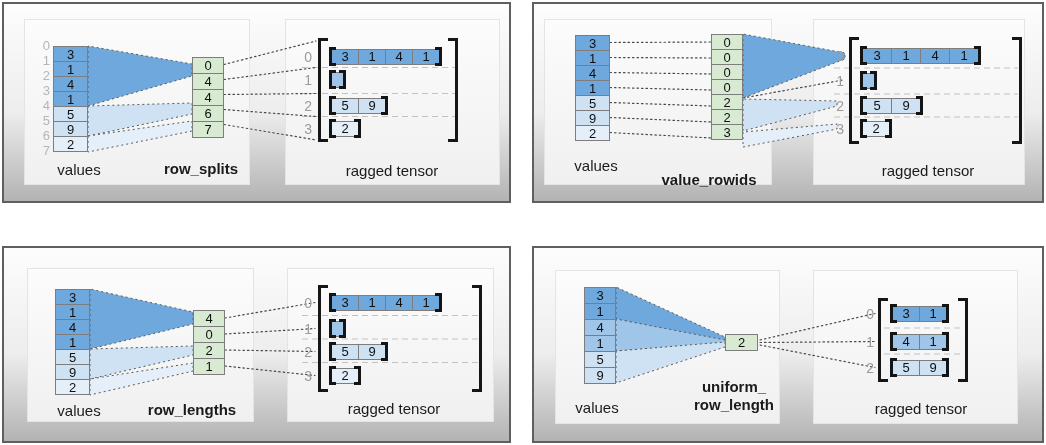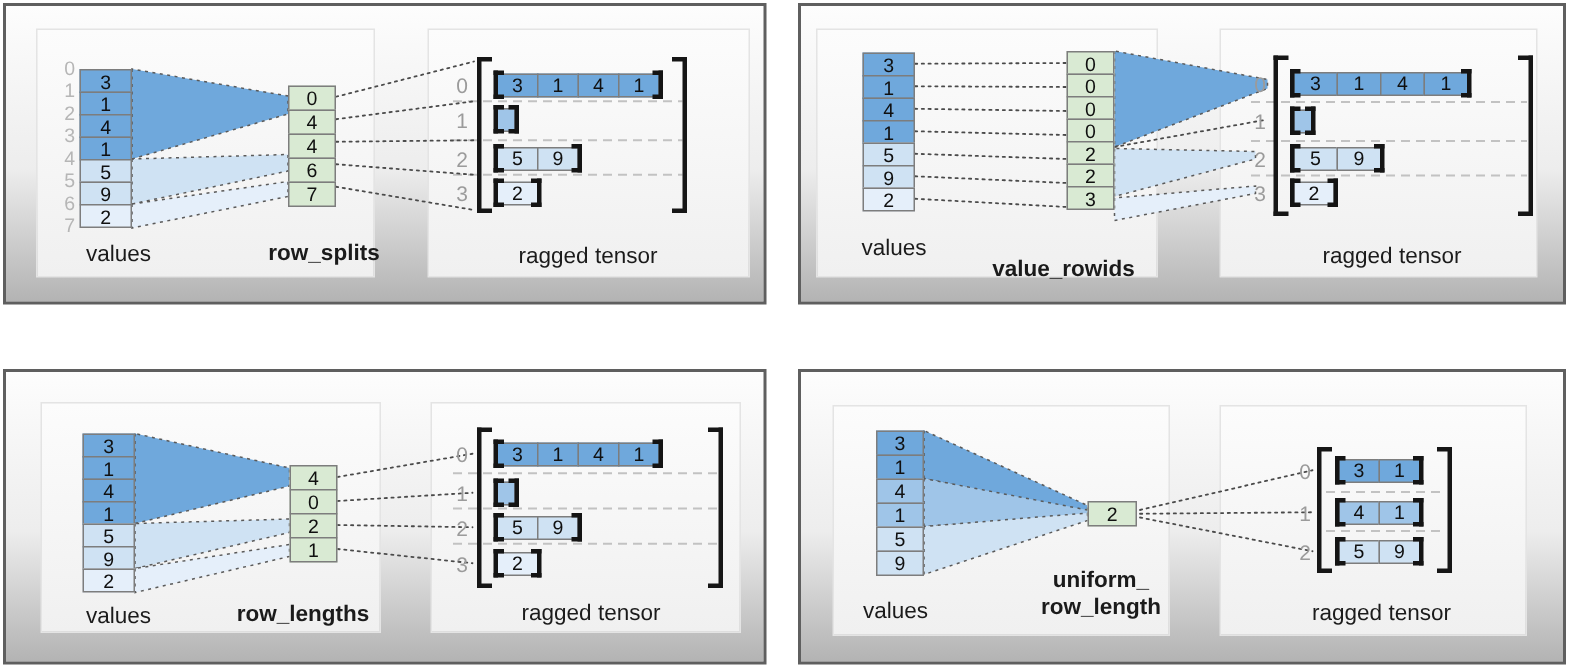--- a/index.html
+++ b/index.html
@@ -80,21 +80,21 @@
     <div class="c s-x">2</div>
   </div>
   <div class="gcol" style="left:188px;top:53px">
     <div class="c s-g">0</div>
     <div class="c s-g">4</div>
     <div class="c s-g">4</div>
     <div class="c s-g">6</div>
     <div class="c s-g">7</div>
   </div>
   <span class="lab" style="left:75px;top:157px">values</span>
-  <span class="lab b" style="left:212px;top:156px">row_splits</span>
+  <span class="lab b" style="left:197px;top:156px">row_splits</span>
   <div class="obk l" style="left:314px;top:34px;height:104px"></div>
   <div class="obk r" style="left:444px;top:34px;height:104px"></div>
   <span class="rlab" style="left:308px;top:52.5px">0</span>
   <span class="rlab" style="left:308px;top:75.5px">1</span>
   <span class="rlab" style="left:308px;top:101.5px">2</span>
   <span class="rlab" style="left:308px;top:124.5px">3</span>
   <div class="rrow" style="left:325px;top:43px">
     <span class="ib l"></span>
     <div class="c s-d">3</div>
     <div class="c s-d">1</div>
@@ -217,21 +217,21 @@
     <div class="c s-l">9</div>
     <div class="c s-x">2</div>
   </div>
   <div class="gcol" style="left:189px;top:62px">
     <div class="c s-g">4</div>
     <div class="c s-g">0</div>
     <div class="c s-g">2</div>
     <div class="c s-g">1</div>
   </div>
   <span class="lab" style="left:75px;top:154px">values</span>
-  <span class="lab b" style="left:198px;top:153px">row_lengths</span>
+  <span class="lab b" style="left:188px;top:153px">row_lengths</span>
   <div class="obk l" style="left:314px;top:37px;height:107px"></div>
   <div class="obk r" style="left:468px;top:37px;height:107px"></div>
   <span class="rlab" style="left:308px;top:54.5px">0</span>
   <span class="rlab" style="left:308px;top:80.5px">1</span>
   <span class="rlab" style="left:308px;top:103.5px">2</span>
   <span class="rlab" style="left:308px;top:127.5px">3</span>
   <div class="rrow" style="left:325px;top:45px">
     <span class="ib l"></span>
     <div class="c s-d">3</div>
     <div class="c s-d">1</div>

